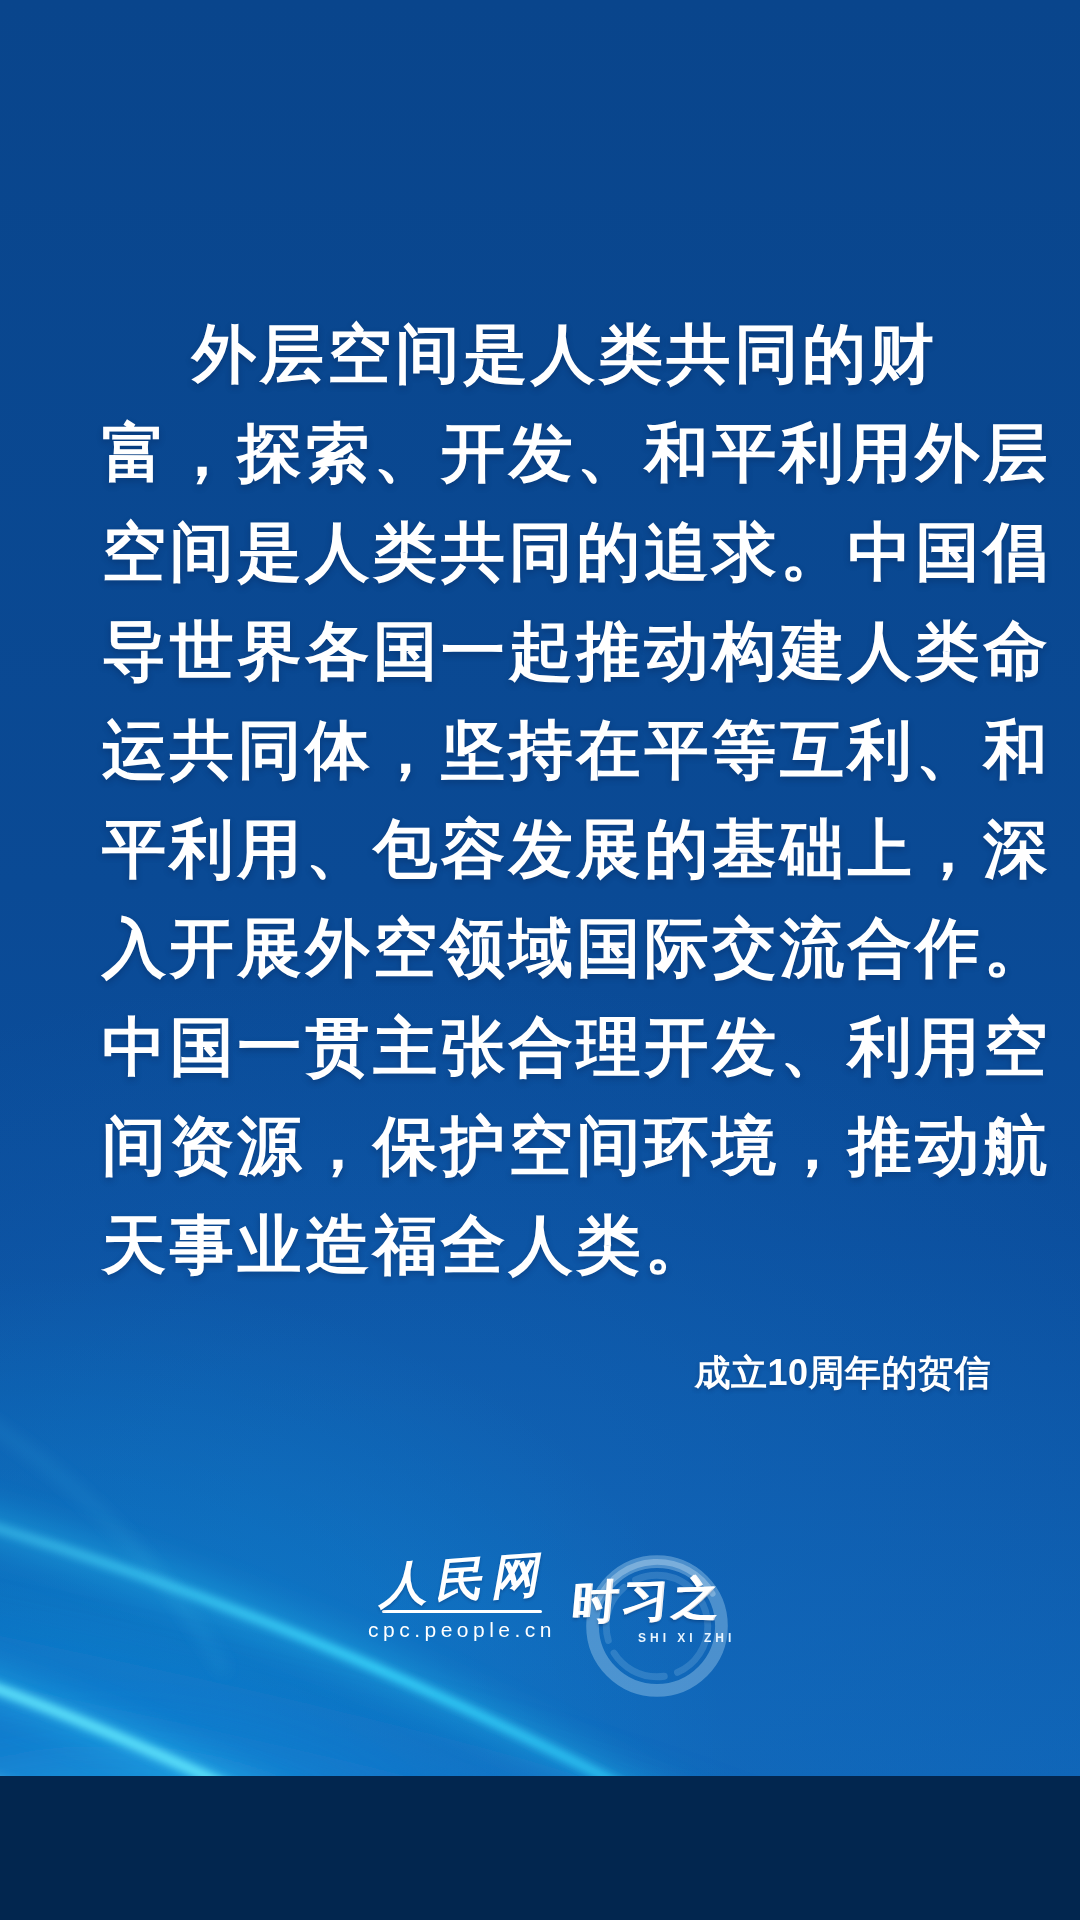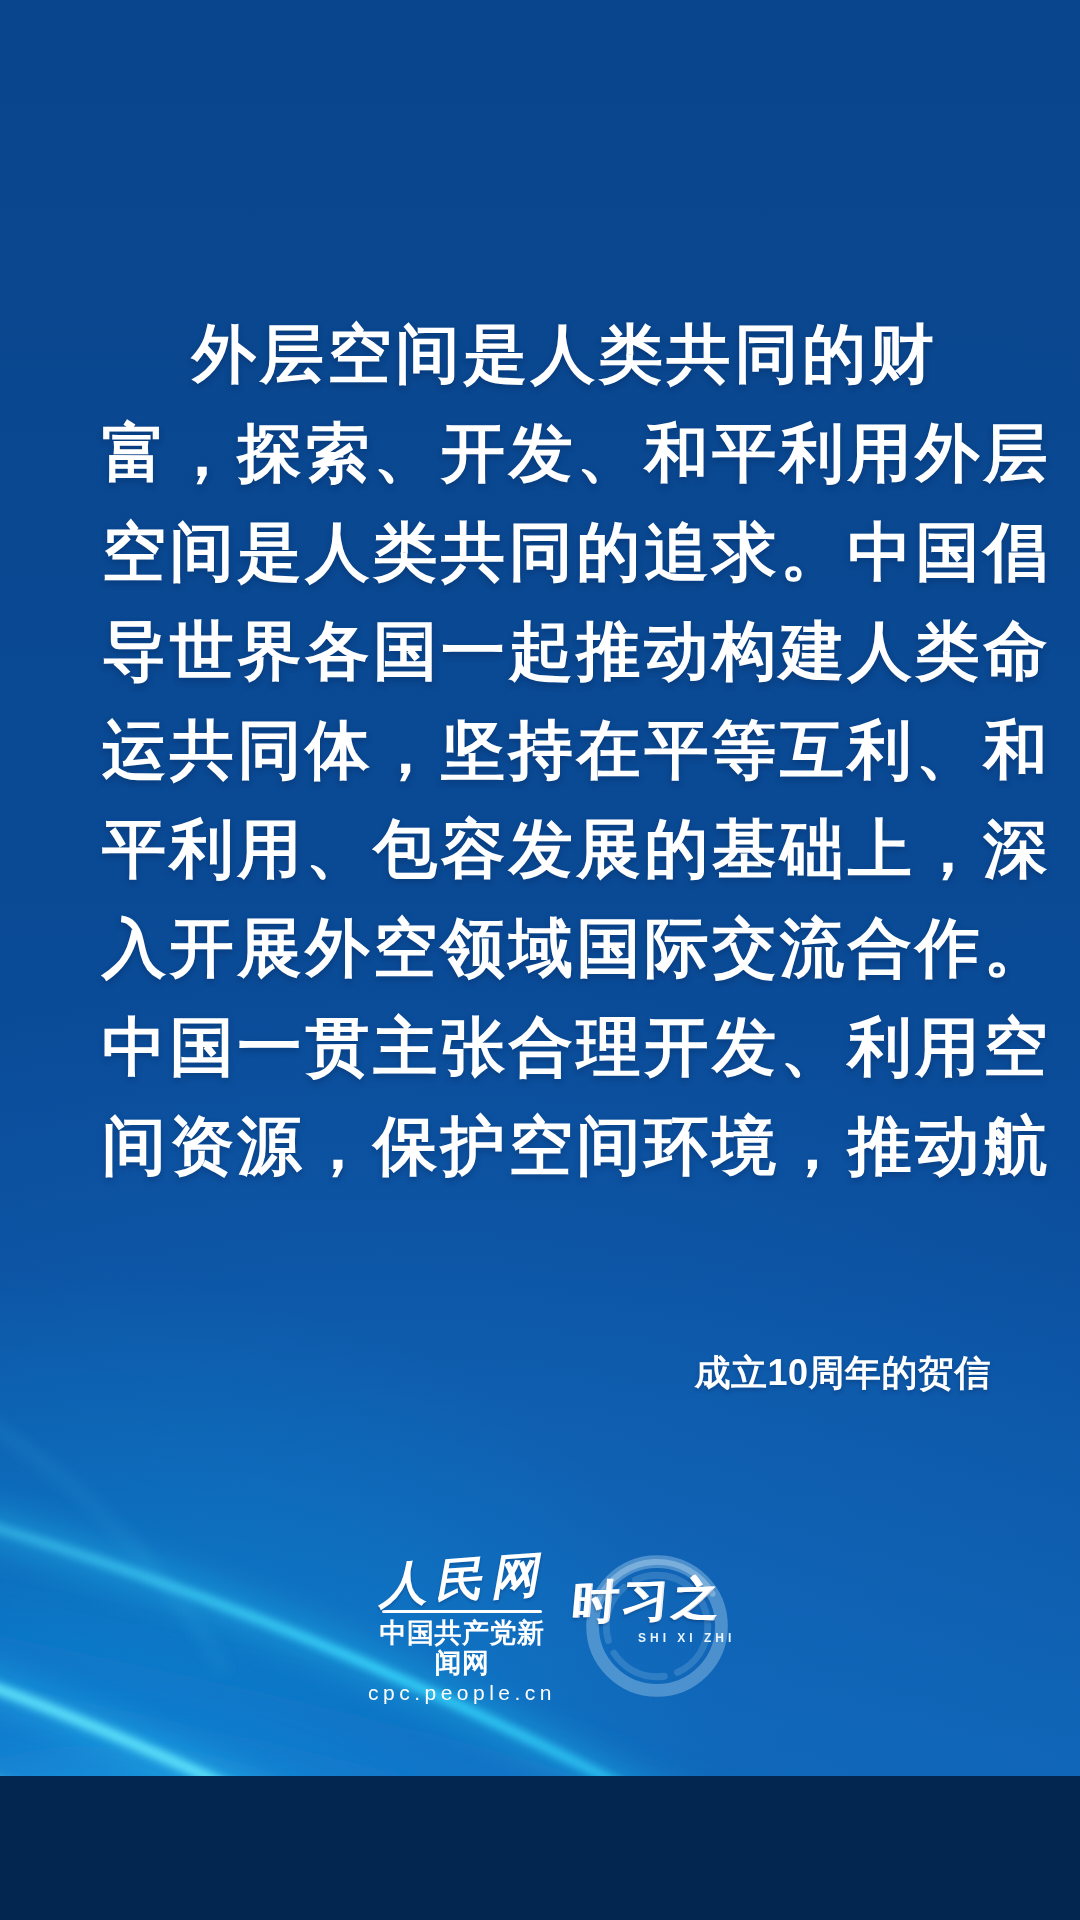--- a/index.html
+++ b/index.html
@@ -114,32 +114,32 @@
   <div class="quote">
     <div class="line indent">外层空间是人类共同的财</div>
     <div class="line">富，探索、开发、和平利用外层</div>
     <div class="line">空间是人类共同的追求。中国倡</div>
     <div class="line">导世界各国一起推动构建人类命</div>
     <div class="line">运共同体，坚持在平等互利、和</div>
     <div class="line">平利用、包容发展的基础上，深</div>
     <div class="line">入开展外空领域国际交流合作。</div>
     <div class="line">中国一贯主张合理开发、利用空</div>
     <div class="line">间资源，保护空间环境，推动航</div>
+    <div class="line">天事业造福全人类。</div>
   </div>
 
   <div class="attribution">
     <div>成立10周年的贺信</div>
   </div>
 
   <div class="footer">
 
     <div class="people-logo">
       <div class="people-calligraphy">人民网</div>
       <div class="people-underline"></div>
-      <div class="people-sitename">中国共产党新闻网</div>
       <div class="people-url">cpc.people.cn</div>
     </div>
 
     <div class="shixizhi">
       <svg class="shixizhi-ring" viewBox="0 0 170 170" xmlns="http://www.w3.org/2000/svg" aria-hidden="true">
         <g fill="none" stroke-linecap="round">
           <circle cx="85" cy="85" r="66" stroke="rgba(175,215,242,0.38)" stroke-width="13"></circle>
           <circle cx="85" cy="85" r="52" stroke="rgba(160,205,238,0.22)" stroke-width="7" stroke-dasharray="60 14"></circle>
           <path d="M 25,58 A 66,66 0 0 1 142,52" stroke="rgba(220,240,250,0.32)" stroke-width="6"></path>
         </g>

